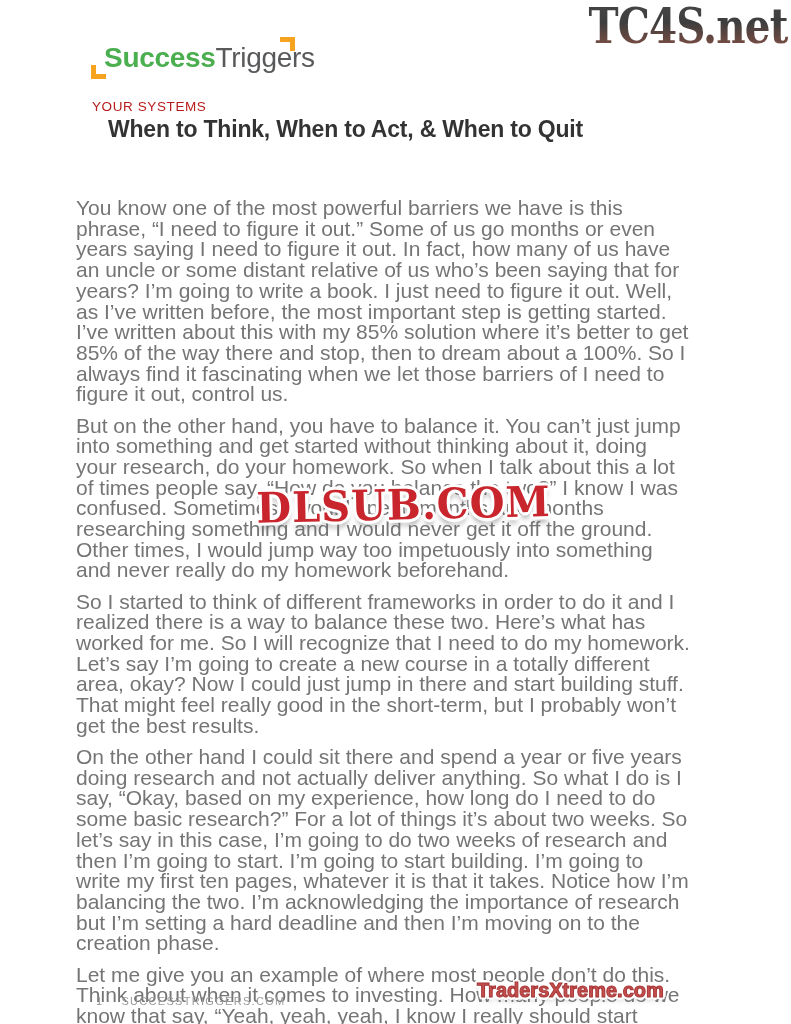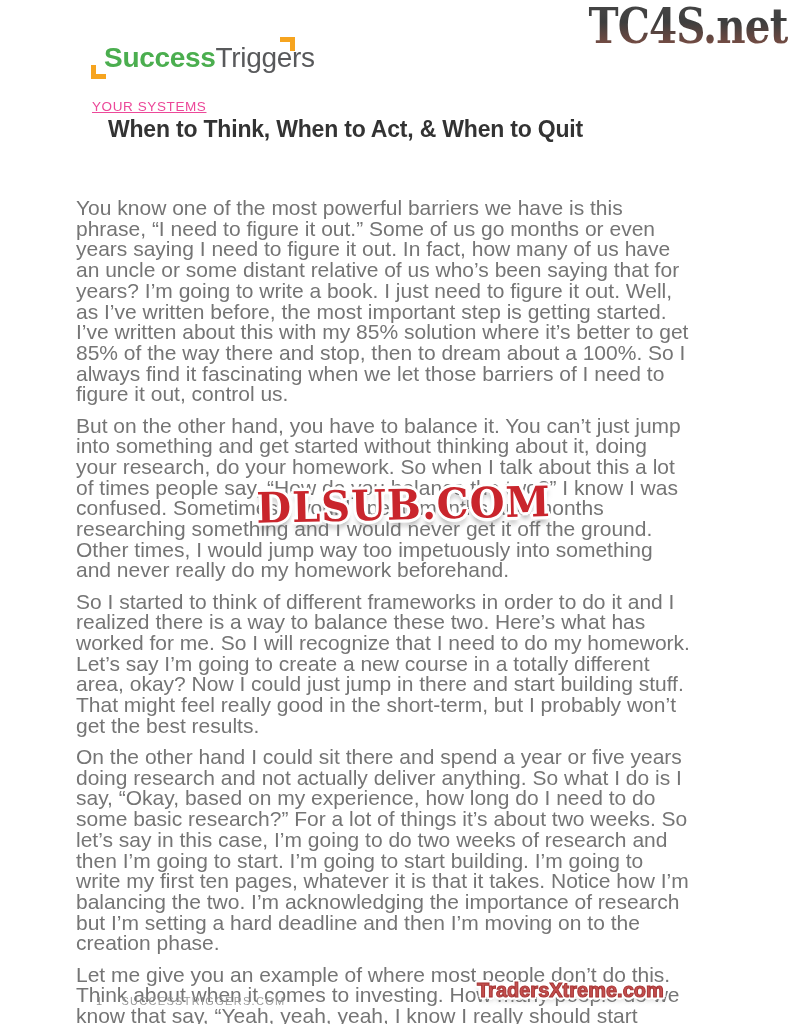--- a/index.html
+++ b/index.html
@@ -26,21 +26,21 @@
     position:absolute; left:91px; top:65px; width:10px; height:9px;
     border-left:5px solid #f6a41f; border-bottom:5px solid #f6a41f;
   }
   .bracket-tr {
     position:absolute; left:280px; top:37px; width:10px; height:9px;
     border-right:5px solid #f6a41f; border-top:5px solid #f6a41f;
   }
 
   .eyebrow {
     position:absolute; left:92px; top:99px;
-    font-size:13.5px; color:#ec4899; letter-spacing:0.6px;text-decoration:underline;
+    font-size:13.5px; color:#b91c1c; letter-spacing:0.6px;
   }
   .title {
     position:absolute; left:108px; top:116px;
     font-size:23px; font-weight:bold; color:#333333; letter-spacing:-0.2px;
   }
 
   
   .content {
     position:absolute; left:76px; top:198px; width:617px;
     font-size:21px; line-height:20.7px; color:#757575;

